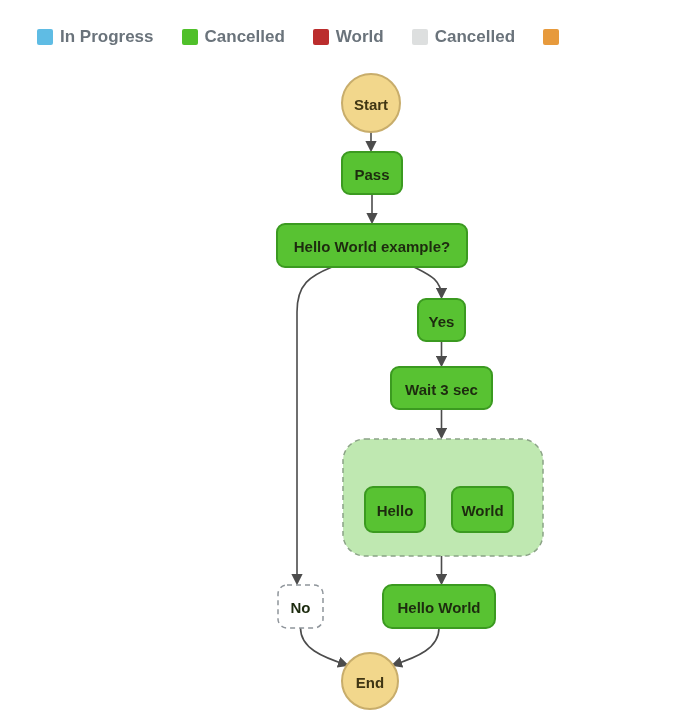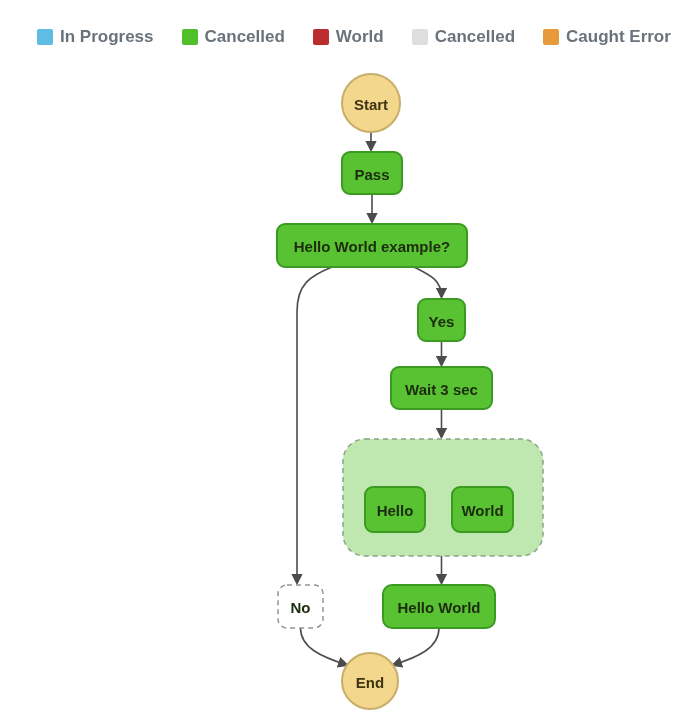--- a/index.html
+++ b/index.html
@@ -108,21 +108,20 @@
     <div class="legend-item">
       <svg class="swatch" width="16" height="16">
           <rect width="16" height="16" rx="2" fill="#DDDFDF"></rect>
         </svg>
       <span class="legend-label">Cancelled</span>
     </div>
     <div class="legend-item">
       <svg class="swatch" width="16" height="16">
           <rect width="16" height="16" rx="2" fill="#E79A3C"></rect>
         </svg>
-      <span class="legend-label">Caught Error</span>
     </div>
   </div>
 
   <svg class="graph-svg" width="700" height="722" viewBox="0 0 700 722">
     <defs>
       <marker id="arrow" viewBox="0 0 10 10" refX="8" refY="5" markerWidth="7" markerHeight="7" orient="auto-start-reverse">
         <path class="arrowhead" d="M0 0 L10 5 L0 10 z"></path>
       </marker>
     </defs>
 

